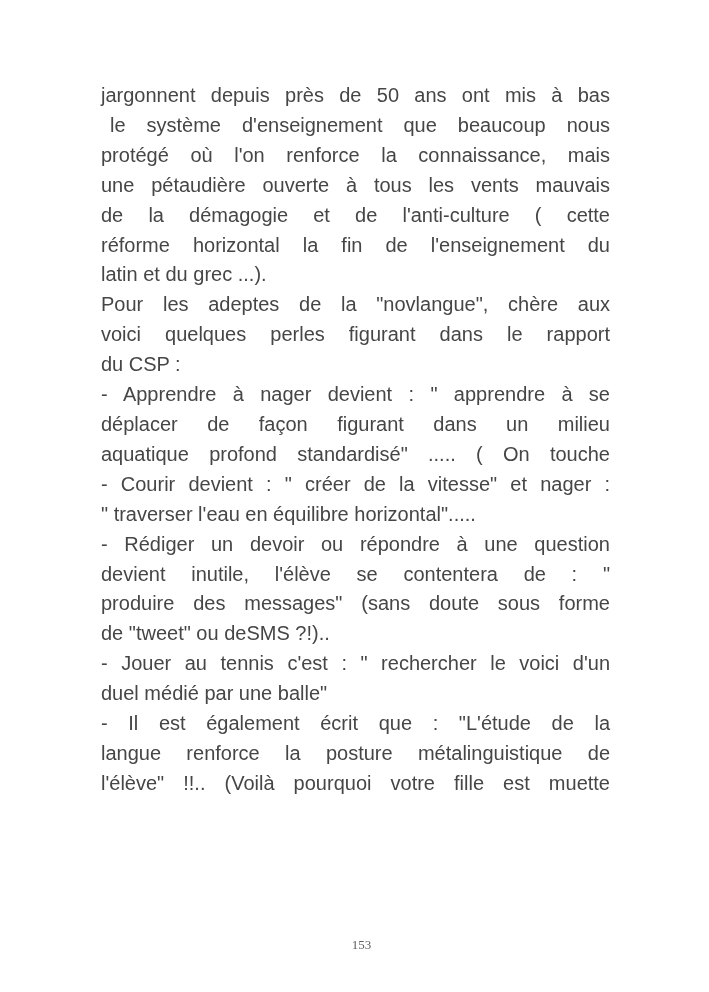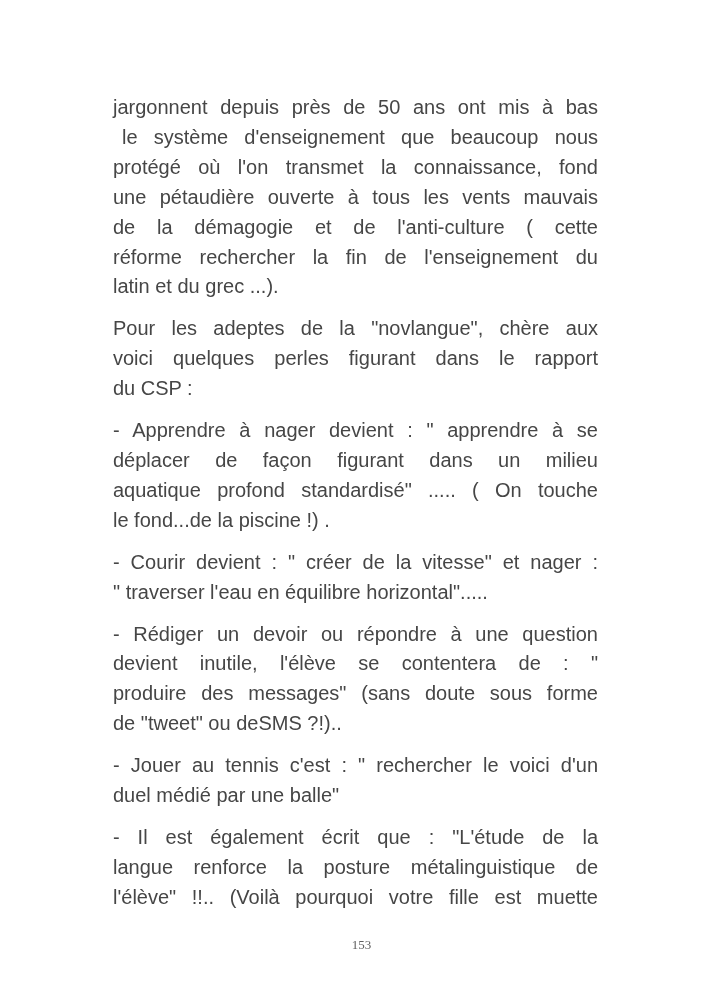--- a/index.html
+++ b/index.html
@@ -18,21 +18,21 @@
   .text-block {
     position: absolute;
     left: 101px;
     top: 81px;
     width: 509px;
     font-size: 20px;
     line-height: 29.9px;
     color: #464646;
   }
   .paragraph {
-    margin: 12px;
+    margin: 0;
   }
   .line {
     min-height: 29.9px;
     white-space: normal;
   }
   .line.justify {
     text-align: justify;
     text-align-last: justify;
     -moz-text-align-last: justify;
     text-justify: inter-word;
@@ -54,36 +54,35 @@
   }
 </style>
 </head>
 <body>
 
 <div class="page" style="background: rgb(255, 255, 255);">
   <div class="text-block" style="color: rgb(70, 70, 70);">
       <div class="paragraph">
         <div class="line justify"><span class="seg">jargonnent depuis près de 50 ans ont mis à bas</span></div>
         <div class="line justify indent"><span class="seg">le système d'enseignement que beaucoup nous</span></div>
-        <div class="line justify"><span class="seg">protégé où l'on transmet la connaissance, fond</span></div>
+        <div class="line justify"><span class="seg">protégé où l'on renforce la connaissance, mais</span></div>
         <div class="line justify"><span class="seg">une pétaudière ouverte à tous les vents mauvais</span></div>
         <div class="line justify"><span class="seg">de la démagogie et de l'anti-culture ( cette</span></div>
-        <div class="line justify"><span class="seg">réforme rechercher la fin de l'enseignement du</span></div>
+        <div class="line justify"><span class="seg">réforme horizontal la fin de l'enseignement du</span></div>
         <div class="line"><span class="seg">latin et du grec ...).</span></div>
       </div>
       <div class="paragraph">
         <div class="line justify"><span class="seg">Pour les adeptes de la "novlangue", chère aux</span></div>
         <div class="line justify"><span class="seg">voici quelques perles figurant dans le rapport</span></div>
         <div class="line"><span class="seg">du CSP :</span></div>
       </div>
       <div class="paragraph">
         <div class="line justify"><span class="seg">- Apprendre à nager devient : " </span><span class="seg italic">apprendre à se</span></div>
         <div class="line justify"><span class="seg italic">déplacer de façon figurant dans un milieu</span></div>
         <div class="line justify"><span class="seg italic">aquatique profond standardisé"</span><span class="seg"> ..... ( On touche</span></div>
-        <div class="line"><span class="seg">le fond...de la piscine !) .</span></div>
       </div>
       <div class="paragraph">
         <div class="line justify"><span class="seg">- Courir devient : " </span><span class="seg italic">créer de la vitesse</span><span class="seg">" et nager :</span></div>
         <div class="line"><span class="seg">" </span><span class="seg italic">traverser l'eau en équilibre horizontal"</span><span class="seg">.....</span></div>
       </div>
       <div class="paragraph">
         <div class="line justify"><span class="seg">- Rédiger un devoir ou répondre à une question</span></div>
         <div class="line justify"><span class="seg">devient inutile, l'élève se contentera de : "</span></div>
         <div class="line justify"><span class="seg italic">produire des messages"</span><span class="seg"> (sans doute sous forme</span></div>
         <div class="line"><span class="seg">de "tweet" ou deSMS ?!)..</span></div>

